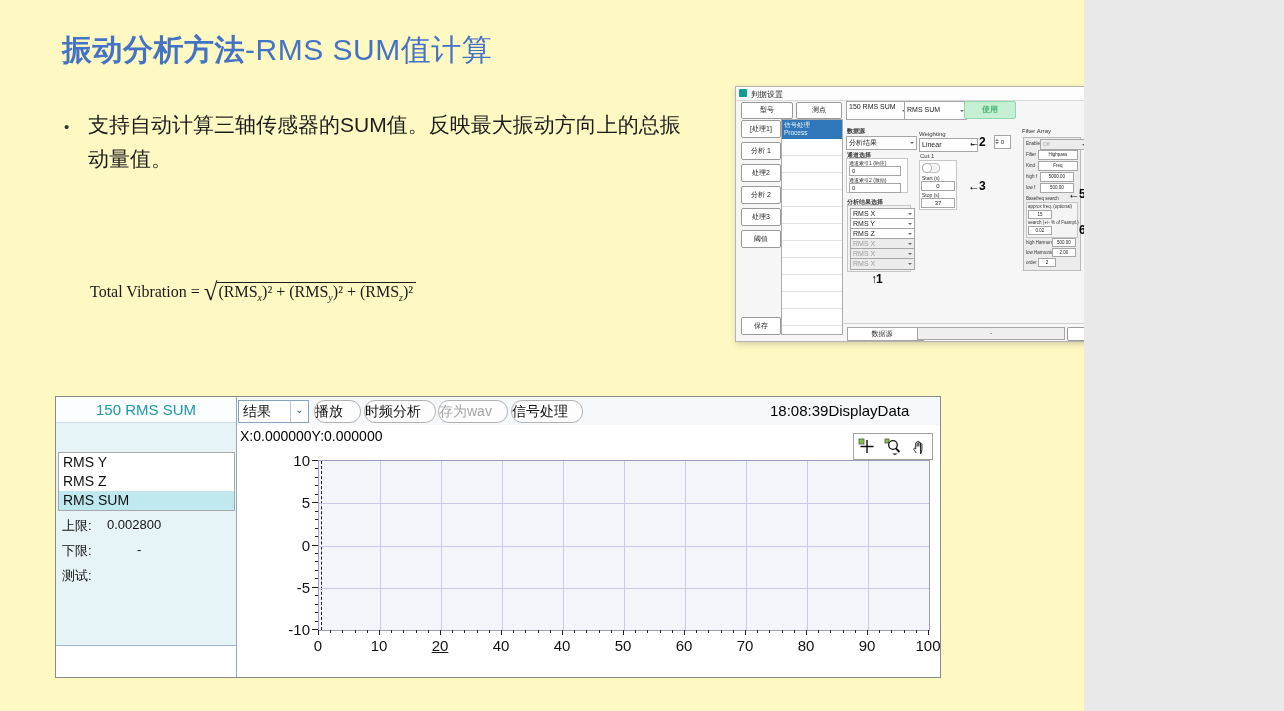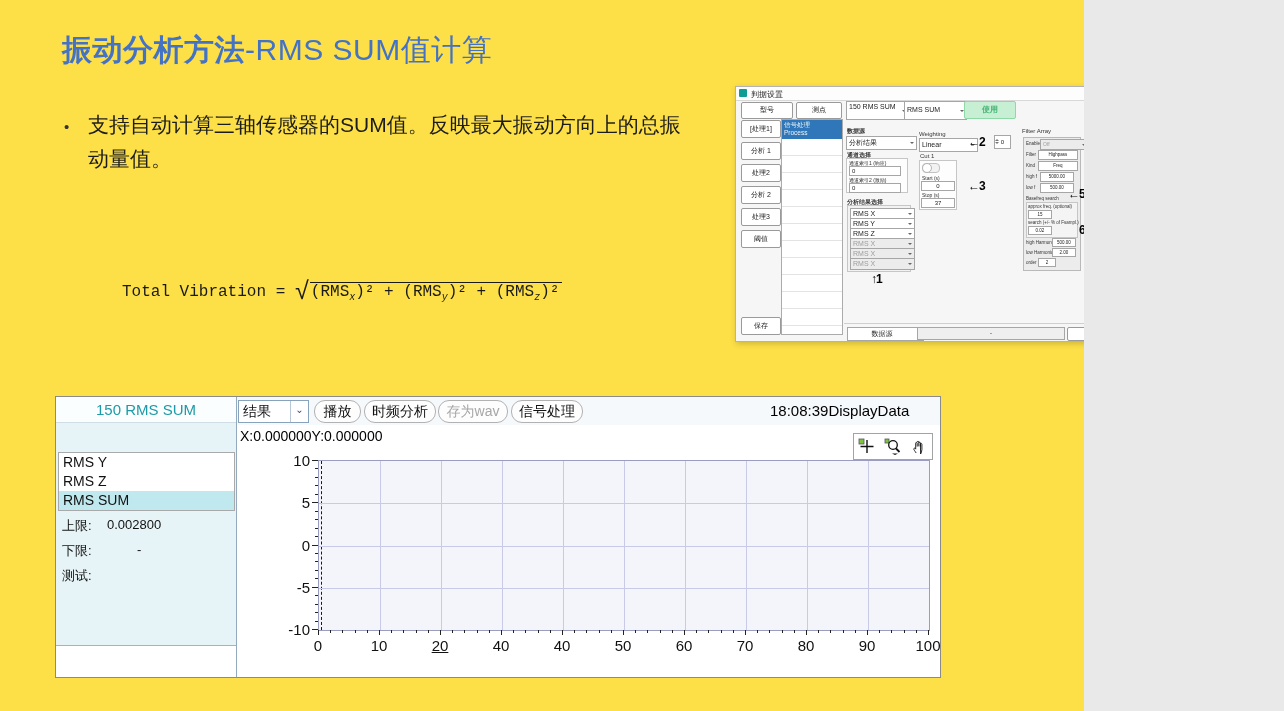--- a/index.html
+++ b/index.html
@@ -1,26 +1,26 @@
 <!DOCTYPE html>
 <html><head>
 <meta charset="utf-8">
 <style>
   html,body{margin:0;padding:0;background:#e9e9e9;}
-  .slide{position:relative;width:1084px;height:711px;background:#fde047;overflow:hidden;
+  .slide{position:relative;width:1084px;height:711px;background:#fef9c3;overflow:hidden;
          font-family:"Liberation Sans","DejaVu Sans",sans-serif;color:#111;}
 
   
   .title{position:absolute;left:62px;top:30px;font-size:30px;color:#4472c4;letter-spacing:.5px;}
   .title .b{font-weight:700;}
   .bullet{position:absolute;left:64px;top:108px;width:620px;font-size:21px;line-height:34px;color:#1c1c1c;}
   .bullet .dot{position:absolute;left:0;top:2px;font-size:15px;color:#333;}
   .bullet .txt{display:block;margin-left:24px;}
-  .formula{position:absolute;left:90px;top:278px;font-family:Liberation Mono, monospace;
-           font-size:16px;color:#1a1a1a;white-space:nowrap;margin-left:32px;}
+  .formula{position:absolute;left:90px;top:278px;font-family:Liberation Serif, serif;
+           font-size:16px;color:#1a1a1a;white-space:nowrap;}
   .f-rad{font-size:25px;font-weight:400;vertical-align:-3px;}
   .f-rand{border-top:1.2px solid #1a1a1a;padding:0 3px 0 1px;}
   .f-rand sub{font-style:italic;font-size:10px;}
 
   
   .dlg{position:absolute;left:735px;top:86px;width:462px;height:254px;background:#f6f6f6;
        border:1px solid #b3b3b3;box-shadow:1px 2px 6px rgba(0,0,0,.18);font-size:7px;}
   .dlg-titlebar{position:absolute;left:0;top:0;right:0;height:13px;background:#fdfdfd;border-bottom:1px solid #d8d8d8;}
   .dlg-ico{position:absolute;left:3px;top:2px;width:8px;height:8px;background:#0f9d93;border-radius:1px;}
   .dlg-title{position:absolute;left:15px;top:2px;font-size:8px;color:#222;}
@@ -63,21 +63,21 @@
   .kv .kv-v{position:absolute;white-space:nowrap;}
   .pl-big{position:absolute;left:0;top:184px;width:180px;text-align:center;font-size:24px;font-weight:700;color:#000;}
   .pl-sep{position:absolute;left:0;top:248px;width:180px;border-top:1px solid #9fb4c6;height:31px;background:#fff;}
 
   .toolbar{position:absolute;left:181px;top:0;width:703px;height:28px;background:#f5f9fc;}
   .combo{position:absolute;left:1px;top:3px;width:69px;height:21px;background:#fff;border:1px solid #8aa3bd;font-size:14px;}
   .combo .ctxt{position:absolute;left:4px;top:2px;}
   .combo .cbtn{position:absolute;right:0;top:0;width:17px;height:21px;border-left:1px solid #b9c8d6;
                text-align:center;line-height:18px;font-size:10px;color:#356;}
   .tbtn{position:absolute;top:3px;height:21px;background:#fdfdfd;border:1px solid #b2b2b2;border-radius:11px;
-        font-size:14px;text-align:center;line-height:20px;color:#111;}
+        font-size:14px;text-align:left;line-height:20px;color:#111;}
   .tbtn.dis{color:#a6a6a6;}
   .tstamp{position:absolute;left:533px;top:5px;font-size:15px;color:#000;}
   .coords{position:absolute;left:184px;top:31px;font-size:14px;color:#000;}
 
   .palette{position:absolute;left:797px;top:36px;width:78px;height:25px;background:#fff;border:1px solid #a3a3a3;
            display:flex;align-items:center;justify-content:space-around;}
   .palette svg{display:block;}
 
   .plot{position:absolute;left:262px;top:63px;width:610px;height:169px;background:#f4f5fb;border:1px solid #9a9cc0;}
   .vgrid{position:absolute;top:0;bottom:0;width:1px;background:#c9cae8;}

